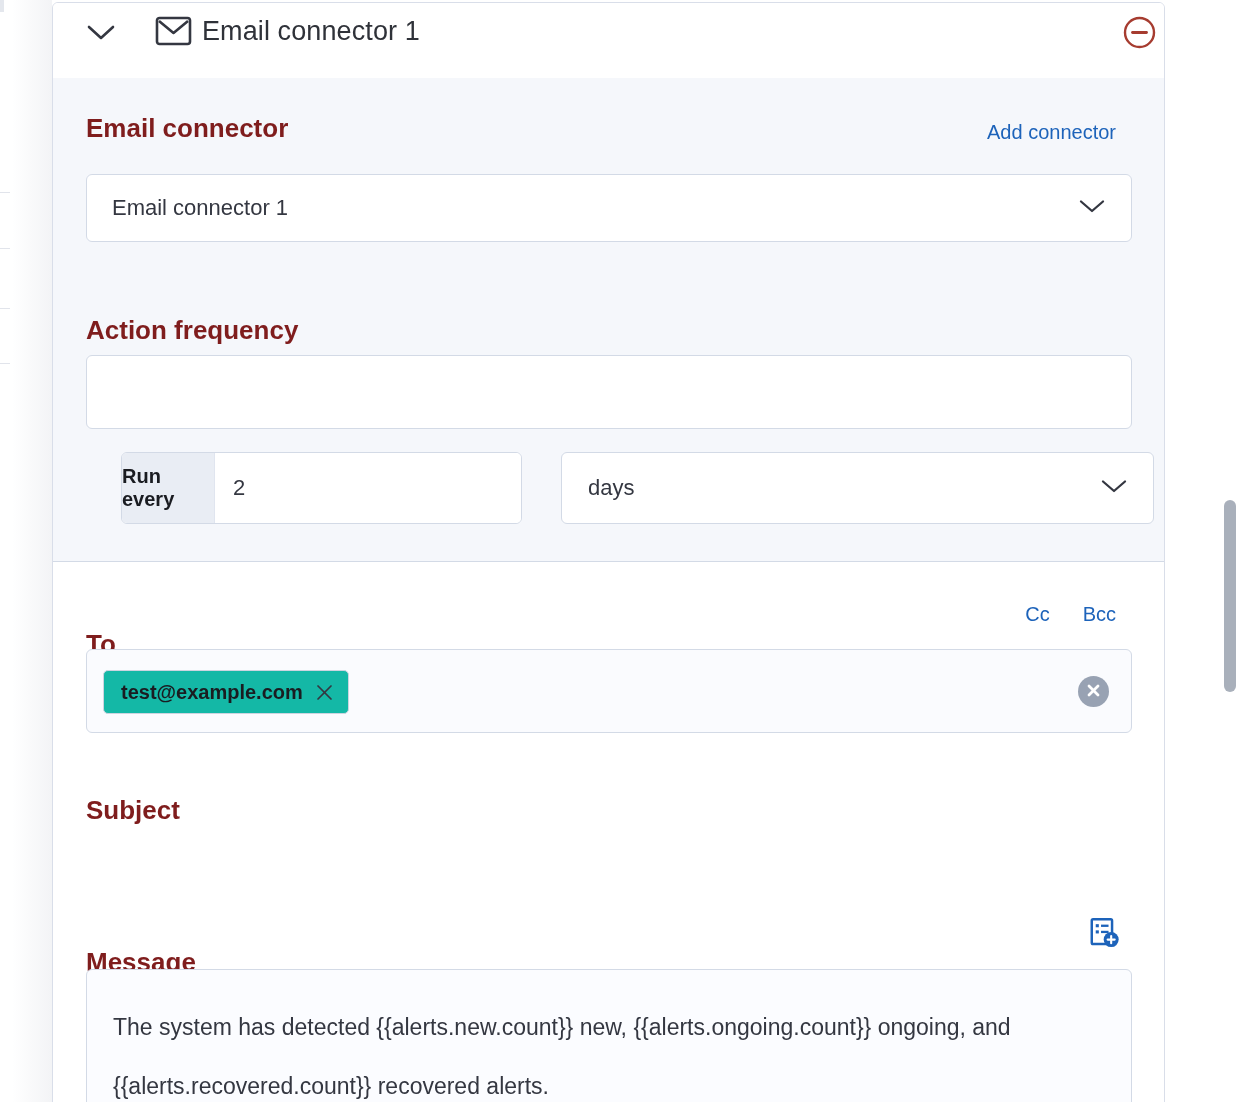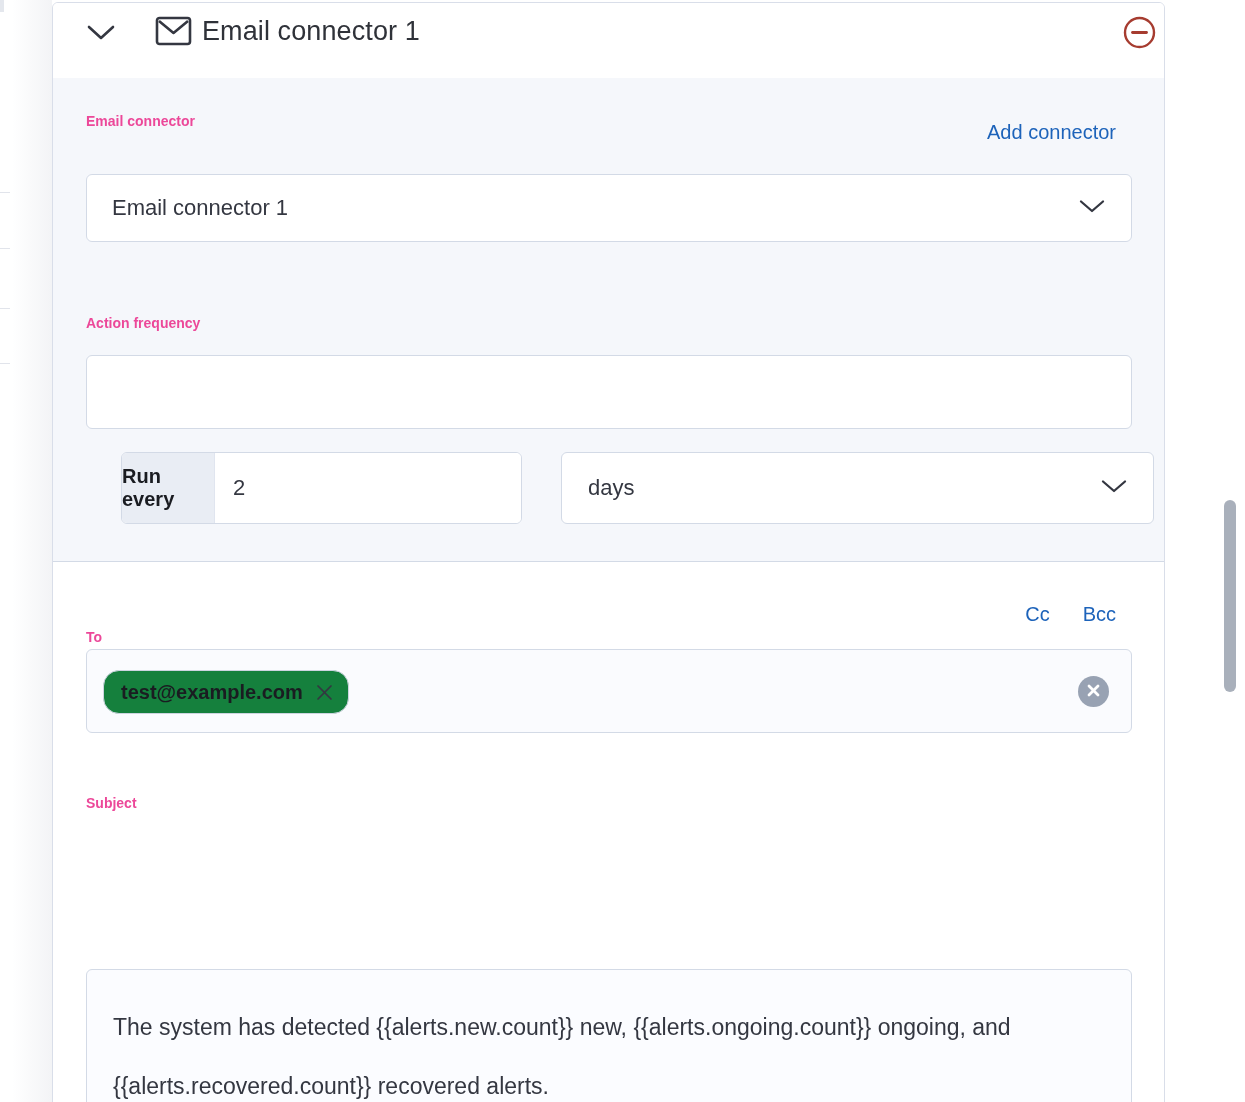--- a/index.html
+++ b/index.html
@@ -21,21 +21,21 @@
 
   .acc-header { position:absolute; left:0; top:0; width:100%; height:75px; background:#fff; }
   .chev-btn { position:absolute; left:28px; top:10px; width:40px; height:40px; border:none; background:transparent; cursor:pointer; display:flex; align-items:center; justify-content:center; }
   .env-icon { position:absolute; left:102px; top:11px; }
   .acc-title { position:absolute; left:149px; top:13px; font-size:27px; font-weight:500; color:#2f3239; letter-spacing:.1px; }
   .remove-btn { position:absolute; right:8px; top:14px; width:34px; height:34px; border:none; background:transparent; cursor:pointer; display:flex; align-items:center; justify-content:center; }
 
   .connector-section { position:absolute; left:0; top:75px; width:100%; height:484px;
     background:#f5f7fb; border-bottom:1px solid #d3dae6; }
 
-  .field-label { position:absolute; left:33px; font-size:14px; font-weight:700; color:#ec4899; }
+  .field-label { position:absolute; left:33px; font-size:26px; font-weight:700; color:#7f1d1d; }
   .link { color:#1d63ba; font-weight:500; text-decoration:none; cursor:pointer; }
 
   .add-connector { position:absolute; right:48px; top:118px; font-size:20px; }
 
   .control { position:absolute; background:#fff; border:1px solid #d3dae6; border-radius:6px; }
   .sel-text { position:absolute; left:25px; top:50%; transform:translateY(-50%); font-size:22px; color:#343741; white-space:nowrap; }
   .sel-chev { position:absolute; right:26px; top:50%; transform:translateY(-50%); }
 
   .connector-select { left:33px; top:171px; width:1046px; height:68px; }
 
@@ -55,22 +55,22 @@
   .unit-select { left:486px; top:449px; width:593px; height:72px; cursor:pointer;margin-left:22px; }
   .unit-select .sel-text { left:26px; }
 
   .params-section { position:absolute; left:0; top:560px; width:100%; height:650px; background:#fff; }
   .params-section .field-label { position:absolute;margin-top:32px; }
 
   .ccbcc { position:absolute; right:48px; top:40px; display:flex; gap:33px; font-size:20px; }
 
   .combo { position:absolute; left:33px; top:86px; width:1046px; height:84px;
     background:#fafbfe; border:1px solid #d3dae6; border-radius:6px; }
-  .pill { position:absolute; left:16px; top:20px; height:44px; background:#15803d; border:1px solid #cdd4e0;
-    border-radius:16px; display:flex; align-items:center; gap:12px; padding:0 14px 0 17px; cursor:default; }
+  .pill { position:absolute; left:16px; top:20px; height:44px; background:#14b8a6; border:1px solid #cdd4e0;
+    border-radius:5px; display:flex; align-items:center; gap:12px; padding:0 14px 0 17px; cursor:default; }
   .pill-text { font-size:20px; font-weight:600; color:#1a1c21; }
   .pill-x { display:flex; cursor:pointer; }
   .combo-clear { position:absolute; right:22px; top:26px; width:31px; height:31px; border-radius:50%;
     background:#98a2b3; border:none; cursor:pointer; display:flex; align-items:center; justify-content:center; }
 
   .subject-field { position:absolute; left:33px; top:239px; width:1046px; height:82px;
     border:1px solid #d3dae6; border-radius:6px; background:#fcfdff; display:flex; overflow:hidden; }
   .subject-input { flex:1; border:none; background:transparent; font-family:inherit; font-size:22px; color:#343741; padding-left:25px; outline:none; }
   .subject-append { width:64px; height:100%; background:#e8edf7; display:flex; align-items:center; justify-content:center; cursor:pointer; border:none; }
 
@@ -182,20 +182,37 @@
             <svg width="13" height="13" viewBox="0 0 13 13">
                 <line x1="2" y1="2" x2="11" y2="11" stroke="#fff" stroke-width="2.8" stroke-linecap="round"></line>
                 <line x1="11" y1="2" x2="2" y2="11" stroke="#fff" stroke-width="2.8" stroke-linecap="round"></line>
               </svg>
           </span>
         </button>
       </div>
 
       <span class="field-label" style="top:200px">Subject</span>
 
+      <div class="msg-label-row">
+        <span class="field-label" style="top:2px">Message</span>
+        <button class="msg-var-btn">
+          <span>
+            <svg width="30" height="32" viewBox="0 0 34 36">
+                <rect x="2" y="2.5" width="23" height="28" rx="1.5" fill="none" stroke="#1d63ba" stroke-width="2.8"></rect>
+                <rect x="6.5" y="8" width="3.5" height="3.5" fill="#1d63ba"></rect>
+                <rect x="12.5" y="8.5" width="8.5" height="2.6" fill="#1d63ba"></rect>
+                <rect x="6.5" y="15" width="3.5" height="3.5" fill="#1d63ba"></rect>
+                <rect x="12.5" y="15.5" width="8.5" height="2.6" fill="#1d63ba"></rect>
+                <circle cx="24" cy="25.5" r="8.5" fill="#1d63ba"></circle>
+                <line x1="24" y1="21.5" x2="24" y2="29.5" stroke="#fff" stroke-width="2.4" stroke-linecap="round"></line>
+                <line x1="20" y1="25.5" x2="28" y2="25.5" stroke="#fff" stroke-width="2.4" stroke-linecap="round"></line>
+              </svg>
+          </span>
+        </button>
+      </div>
 
       <div class="msg-area">
         <div class="msg-text">The system has detected {{alerts.new.count}} new, {{alerts.ongoing.count}} ongoing, and {{alerts.recovered.count}} recovered alerts.</div>
       </div>
     </div>
   </div>
 
   <div class="scroll-thumb"></div>
 </div>
 

